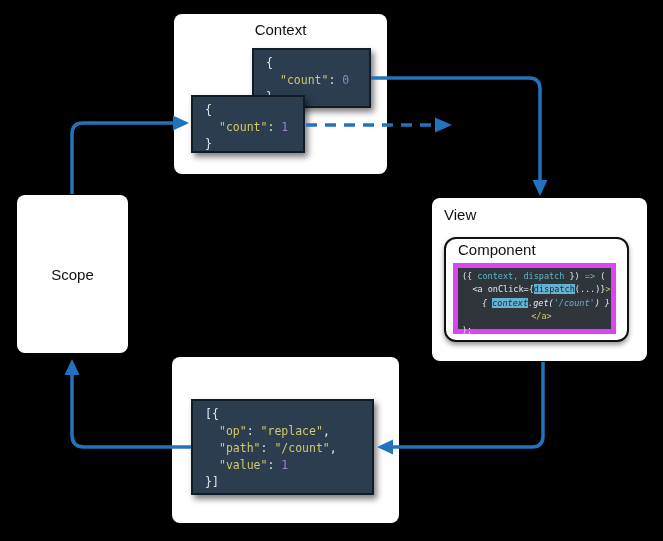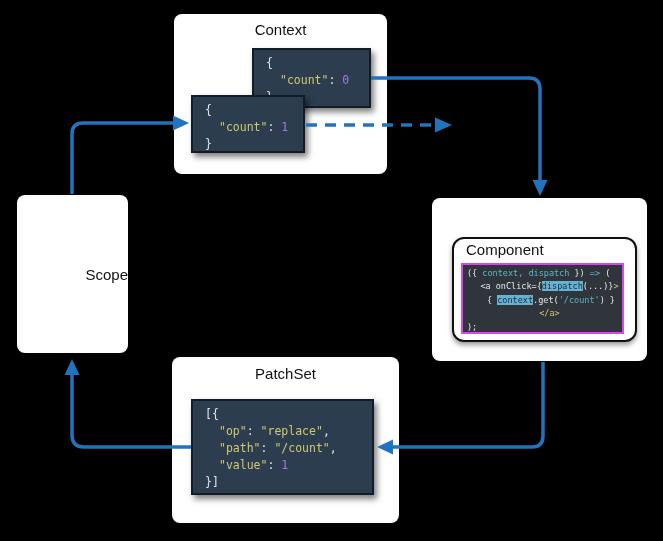--- a/index.html
+++ b/index.html
@@ -10,47 +10,47 @@
   *{margin:0;padding:0;box-sizing:border-box;}
   html,body{background:#000;}
   .canvas{position:relative;width:663px;height:541px;background:#000;overflow:hidden;
           font-family:"Liberation Sans",sans-serif;}
   .panel{position:absolute;background:#fff;border-radius:8px;}
   .panel-title{font-size:15px;color:#111;text-align:center;font-weight:400;}
 
   
   .p-context{left:174px;top:14px;width:213px;height:160px;}
   .p-context .panel-title{margin-top:7px;}
-  .p-scope{left:17px;top:195px;width:111px;height:158px;display:flex;align-items:center;justify-content:flex-end;}
+  .p-scope{left:17px;top:195px;width:111px;height:158px;display:flex;align-items:center;justify-content:center;}
   .p-view{left:432px;top:198px;width:215px;height:163px;}
   .p-view .panel-title{text-align:left;margin:8px 0 0 12px;}
   .p-patchset{left:172px;top:357px;width:227px;height:166px;}
   .p-patchset .panel-title{margin-top:8px;}
 
   
   .codebox{position:absolute;background:var(--navy);border:2px solid #121c26;
            box-shadow:3px 4px 6px rgba(0,0,0,.5);
            font-family:"DejaVu Sans Mono",monospace;color:var(--code-fg);}
   .codebox .line{white-space:pre;}
   .count-box{width:119px;height:60px;font-size:11.5px;line-height:17px;padding:5px 0 0 12px;}
   .box-count0{left:78px;top:34px;}
   .box-count1{left:17px;top:81px;width:114px;height:58px;}
   .patch-box{left:19px;top:42px;width:183px;height:96px;font-size:11.5px;line-height:17px;padding:5px 0 0 12px;}
   .ind1{padding-left:14px;}
   .ind2{padding-left:28px;}
 
   
-  .component{position:absolute;left:20px;top:39px;width:185px;height:105px;background:#fff;
+  .component{position:absolute;left:12px;top:39px;width:185px;height:105px;background:#fff;
              border:2px solid #101010;border-radius:12px;box-shadow:0 3px 5px rgba(0,0,0,.4);}
   .component .panel-title{margin-top:2px;font-size:15px;}
   .comp-code{position:absolute;left:7px;top:24px;width:163px;height:71px;background:var(--comp-bg);
-             border:2px solid #d946ef;font-family:"DejaVu Sans Mono",monospace;
+             border:5px solid #d946ef;font-family:"DejaVu Sans Mono",monospace;
              font-size:8.5px;line-height:13.4px;color:var(--code-fg);padding:2px 0 0 4px;}
   .comp-code .ind1{padding-left:10px;text-align:center;}
-  .comp-code .ind2{padding-left:20px;}
+  .comp-code .ind2{padding-left:20px;font-style:italic;}
 
   
   .tk-y{color:var(--yellow);}
   .tk-p{color:var(--purple);}
   .tk-c{color:var(--cyan);}
   .tk-w{color:var(--code-fg);}
   .tk-hl{background:var(--hl-bg);color:var(--hl-fg);}
 
   
   svg.arrows{position:absolute;left:0;top:0;width:663px;height:541px;pointer-events:none;}
@@ -77,35 +77,35 @@
       <div class="line ind1"><span class="tk-y">"count"</span><span class="tk-w">: </span><span class="tk-p">1</span></div>
       <div class="line"><span class="tk-w">}</span></div>
     </div>
   </section>
 
   <section class="panel p-scope">
     <h2 class="panel-title">Scope</h2>
   </section>
 
   <section class="panel p-view">
+    <h2 class="panel-title">View</h2>
 
     <div class="component">
       <h3 class="panel-title">Component</h3>
       <div class="comp-code">
         <div class="line"><span class="tk-w">({ </span><span class="tk-c">context, dispatch</span><span class="tk-w"> }) </span><span class="tk-c">=&gt;</span><span class="tk-w"> (</span></div>
         <div class="line ind1"><span class="tk-w">&lt;a onClick={</span><span class="tk-hl">dispatch</span><span class="tk-w">(...)}</span><span class="tk-y">&gt;</span></div>
         <div class="line ind2"><span class="tk-w">{ </span><span class="tk-hl">context</span><span class="tk-w">.get(</span><span class="tk-c">'/count'</span><span class="tk-w">) }</span></div>
         <div class="line ind1"><span class="tk-y">&lt;/a&gt;</span></div>
         <div class="line"><span class="tk-w">);</span></div>
       </div>
     </div>
   </section>
 
   <section class="panel p-patchset">
-    <h2 class="panel-title">PatchSet</h2>
 
     <div class="codebox patch-box">
       <div class="line"><span class="tk-w">[{</span></div>
       <div class="line ind1"><span class="tk-y">"op"</span><span class="tk-w">: </span><span class="tk-y">"replace"</span><span class="tk-w">,</span></div>
       <div class="line ind1"><span class="tk-y">"path"</span><span class="tk-w">: </span><span class="tk-y">"/count"</span><span class="tk-w">,</span></div>
       <div class="line ind1"><span class="tk-y">"value"</span><span class="tk-w">: </span><span class="tk-p">1</span></div>
       <div class="line"><span class="tk-w">}]</span></div>
     </div>
   </section>
 

